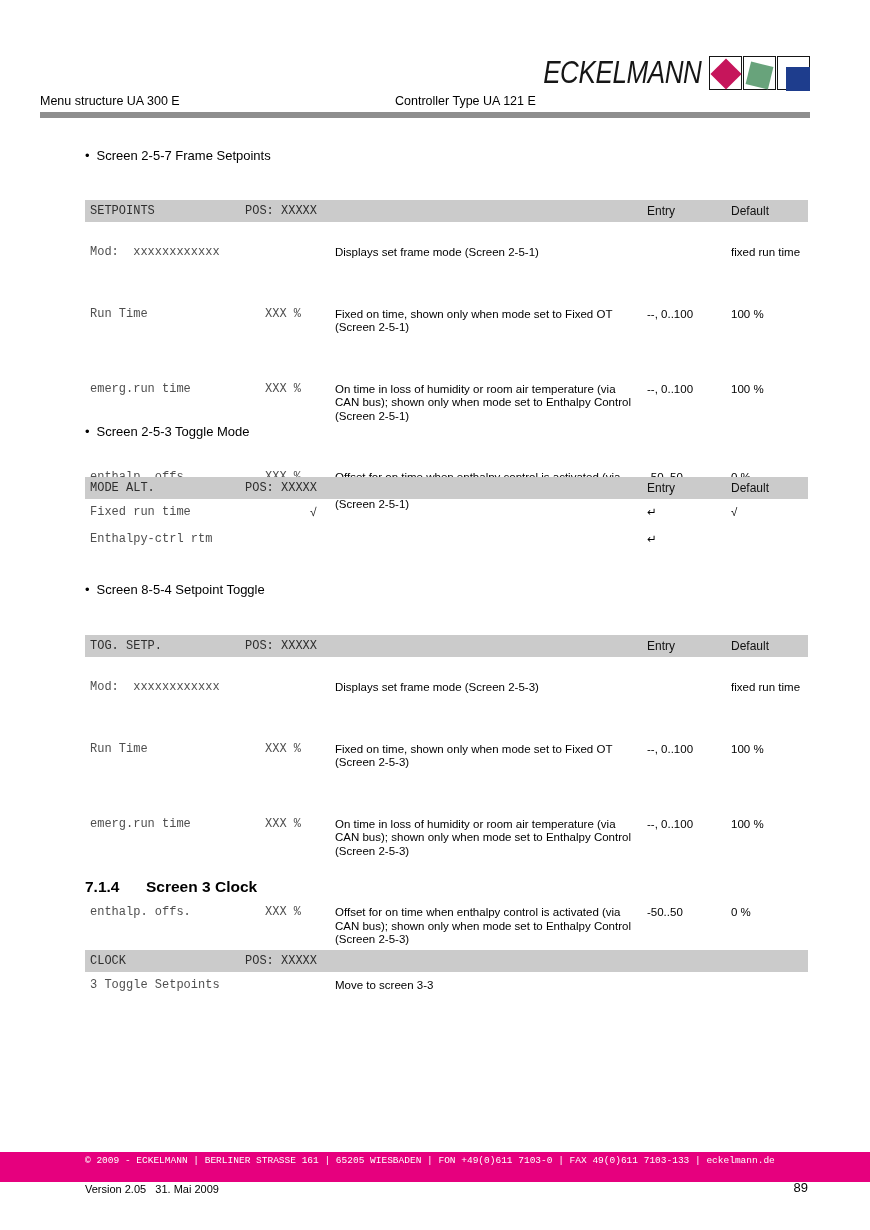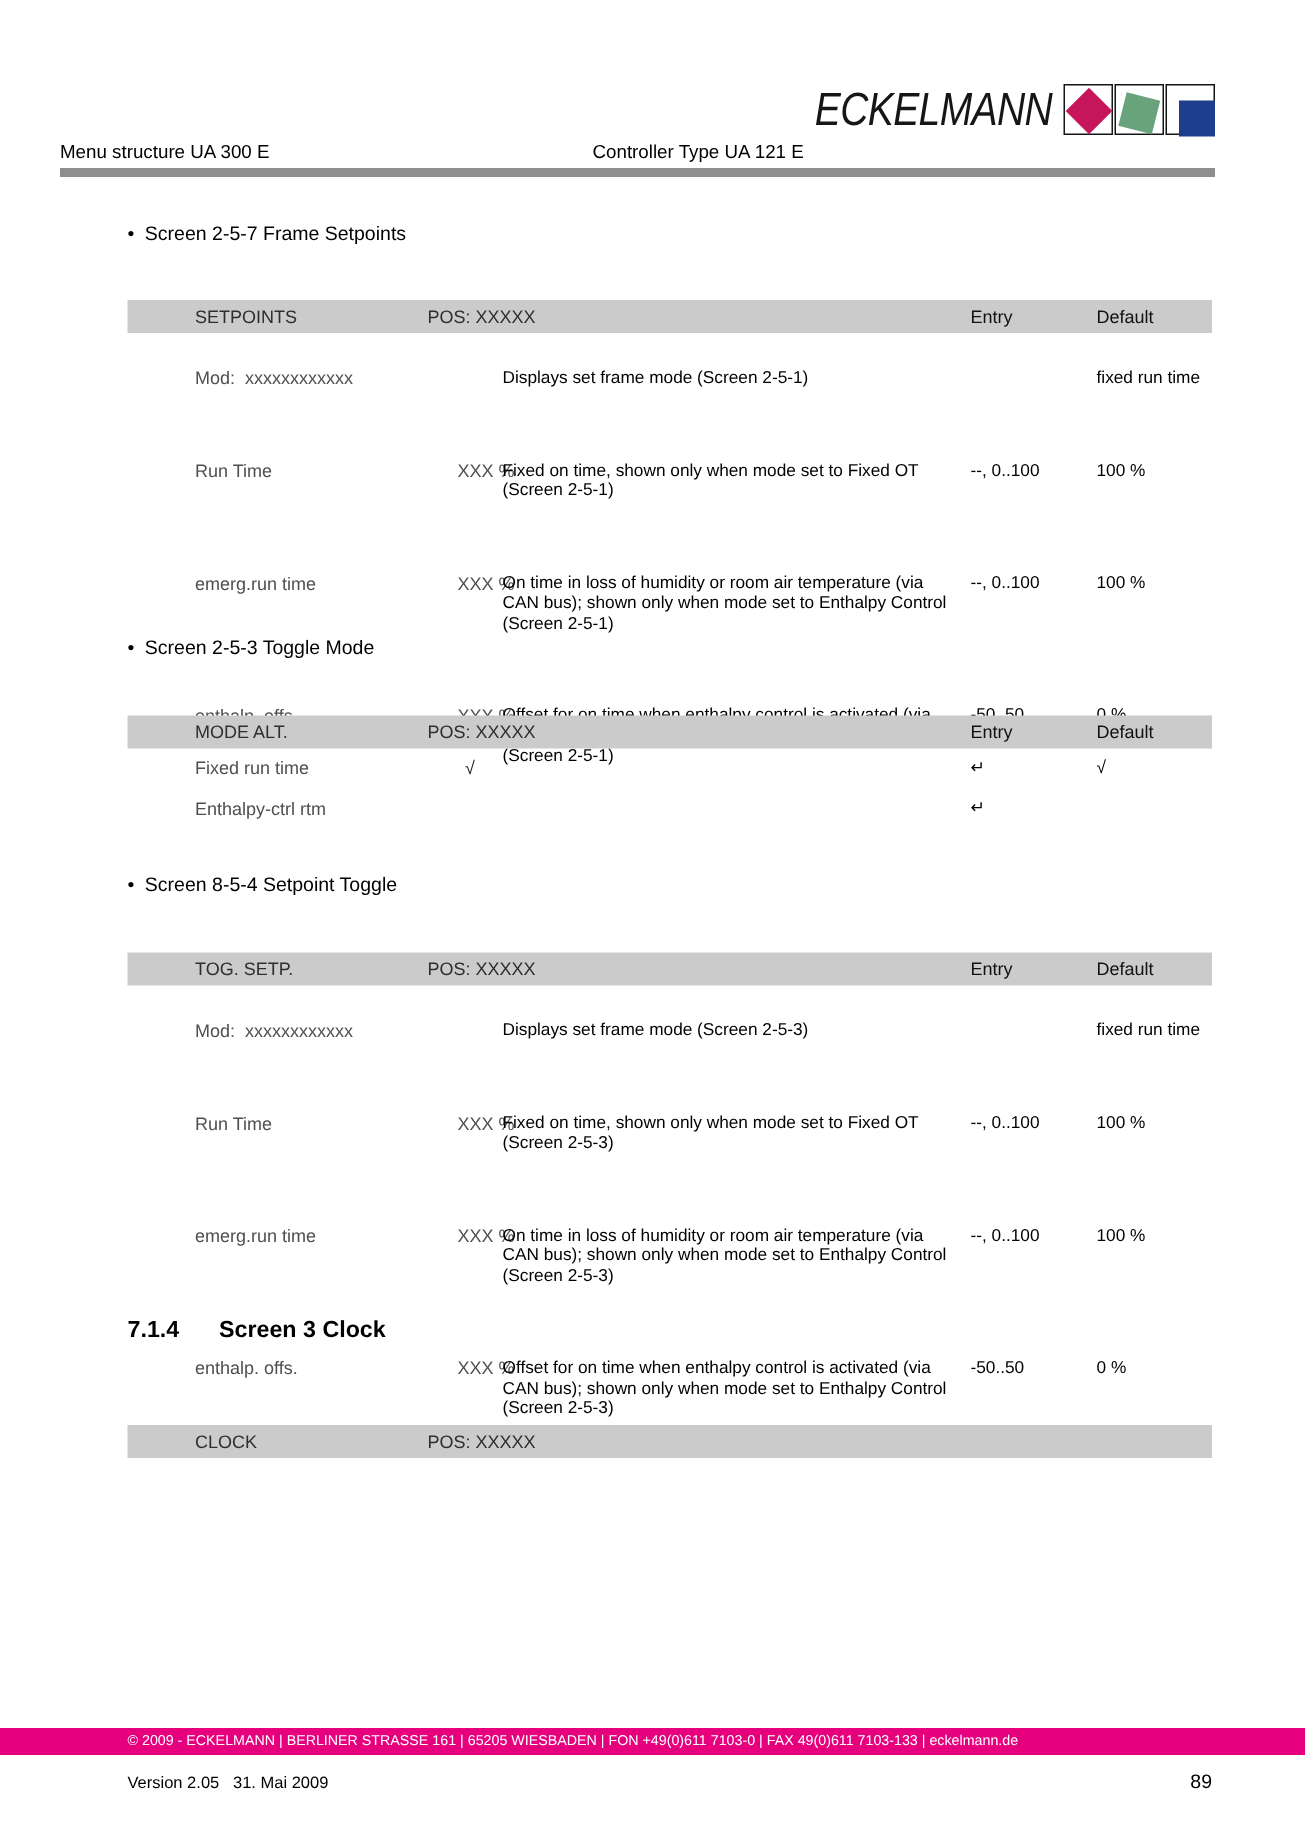--- a/index.html
+++ b/index.html
@@ -31,37 +31,37 @@
   .sec-heading .num { display:inline-block; width:61px; }
   
   .tbl { position:absolute; left:85px; width:723px; }
   #tbl1 { top:200px; } #tbl2 { top:477px; } #tbl3 { top:635px; } #tbl4 { top:950px; }
   .tbl-header, .tbl-row {
     display:grid; grid-template-columns:160px 90px 312px 84px 77px;
   }
   .tbl-header { height:22px; background:#cbcbcb; align-items:center; }
   .tbl-row { padding:24px 0; }
   .tbl-row.thin { padding:7px 0 6px 0; }
-  .mono { font-family:Liberation Sans, sans-serif;margin-left:40px; }
+  .mono { font-family:Liberation Mono, monospace; }
   .hdr-name { font-size:12px; color:#2e2e2e; padding-left:5px; white-space:pre; }
   .hdr-pos  { font-size:12px; color:#2e2e2e; white-space:pre; }
   .hdr-entry, .hdr-default { font-size:12px; color:#111; }
   .cell { font-size:11.5px; line-height:13.5px; }
   .cell-label   { grid-column:1; color:#4f4f4f; font-size:12px; padding-left:5px; white-space:pre; }
   .cell-value   { grid-column:2; color:#4f4f4f; font-size:12px; padding-left:20px; white-space:pre; }
   .cell-value.check { padding-left:65px; color:#222; font-family:"Liberation Sans",sans-serif; font-size:12px; }
   .cell-desc    { grid-column:3; white-space:pre-line; }
   .cell-desc.span3 { grid-column:3 / 6; }
   .cell-label.span2 { grid-column:1 / 3; }
   .cell-entry   { grid-column:4; }
   .cell-default { grid-column:5; }
   
   .fbar {
-    position:absolute; left:0; top:1152px; width:870px; height:18px;
-    color:#fff; font-size:9.5px; line-height:18px; padding-left:85px;
+    position:absolute; left:0; top:1152px; width:870px; height:30px;
+    color:#fff; font-size:9.5px; line-height:18px; padding-left:85px;font-family:Liberation Mono, monospace;
   }
   .version { position:absolute; left:85px; top:1183px; font-size:11px; white-space:pre; }
   .pagenum { position:absolute; right:62px; top:1180px; font-size:13px; }
 </style>
 </head>
 <body>
 
 <div class="page">
 
   <div class="hdr-left">Menu structure UA 300 E</div>
@@ -212,19 +212,23 @@
   </div>
 
   <div class="tbl" id="tbl4">
     <div class="tbl-header">
       <div class="hdr-name mono">CLOCK</div>
       <div class="hdr-pos mono">POS: XXXXX</div>
       <div></div>
         <div></div>
         <div></div>
     </div>
+    <div class="tbl-row thin">
+      <div class="cell cell-label mono span2">3 Toggle Setpoints</div>
+      <div class="cell cell-desc span3">Move to screen 3-3</div>
+    </div>
   </div>
 
   <div class="fbar" style="background: rgb(230, 0, 126);">© 2009 - ECKELMANN | BERLINER STRASSE 161 | 65205 WIESBADEN | FON +49(0)611 7103-0 | FAX 49(0)611 7103-133 | eckelmann.de</div>
   <div class="version">Version 2.05   31. Mai 2009</div>
   <div class="pagenum">89</div>
 
 </div>
 
 </body></html>

